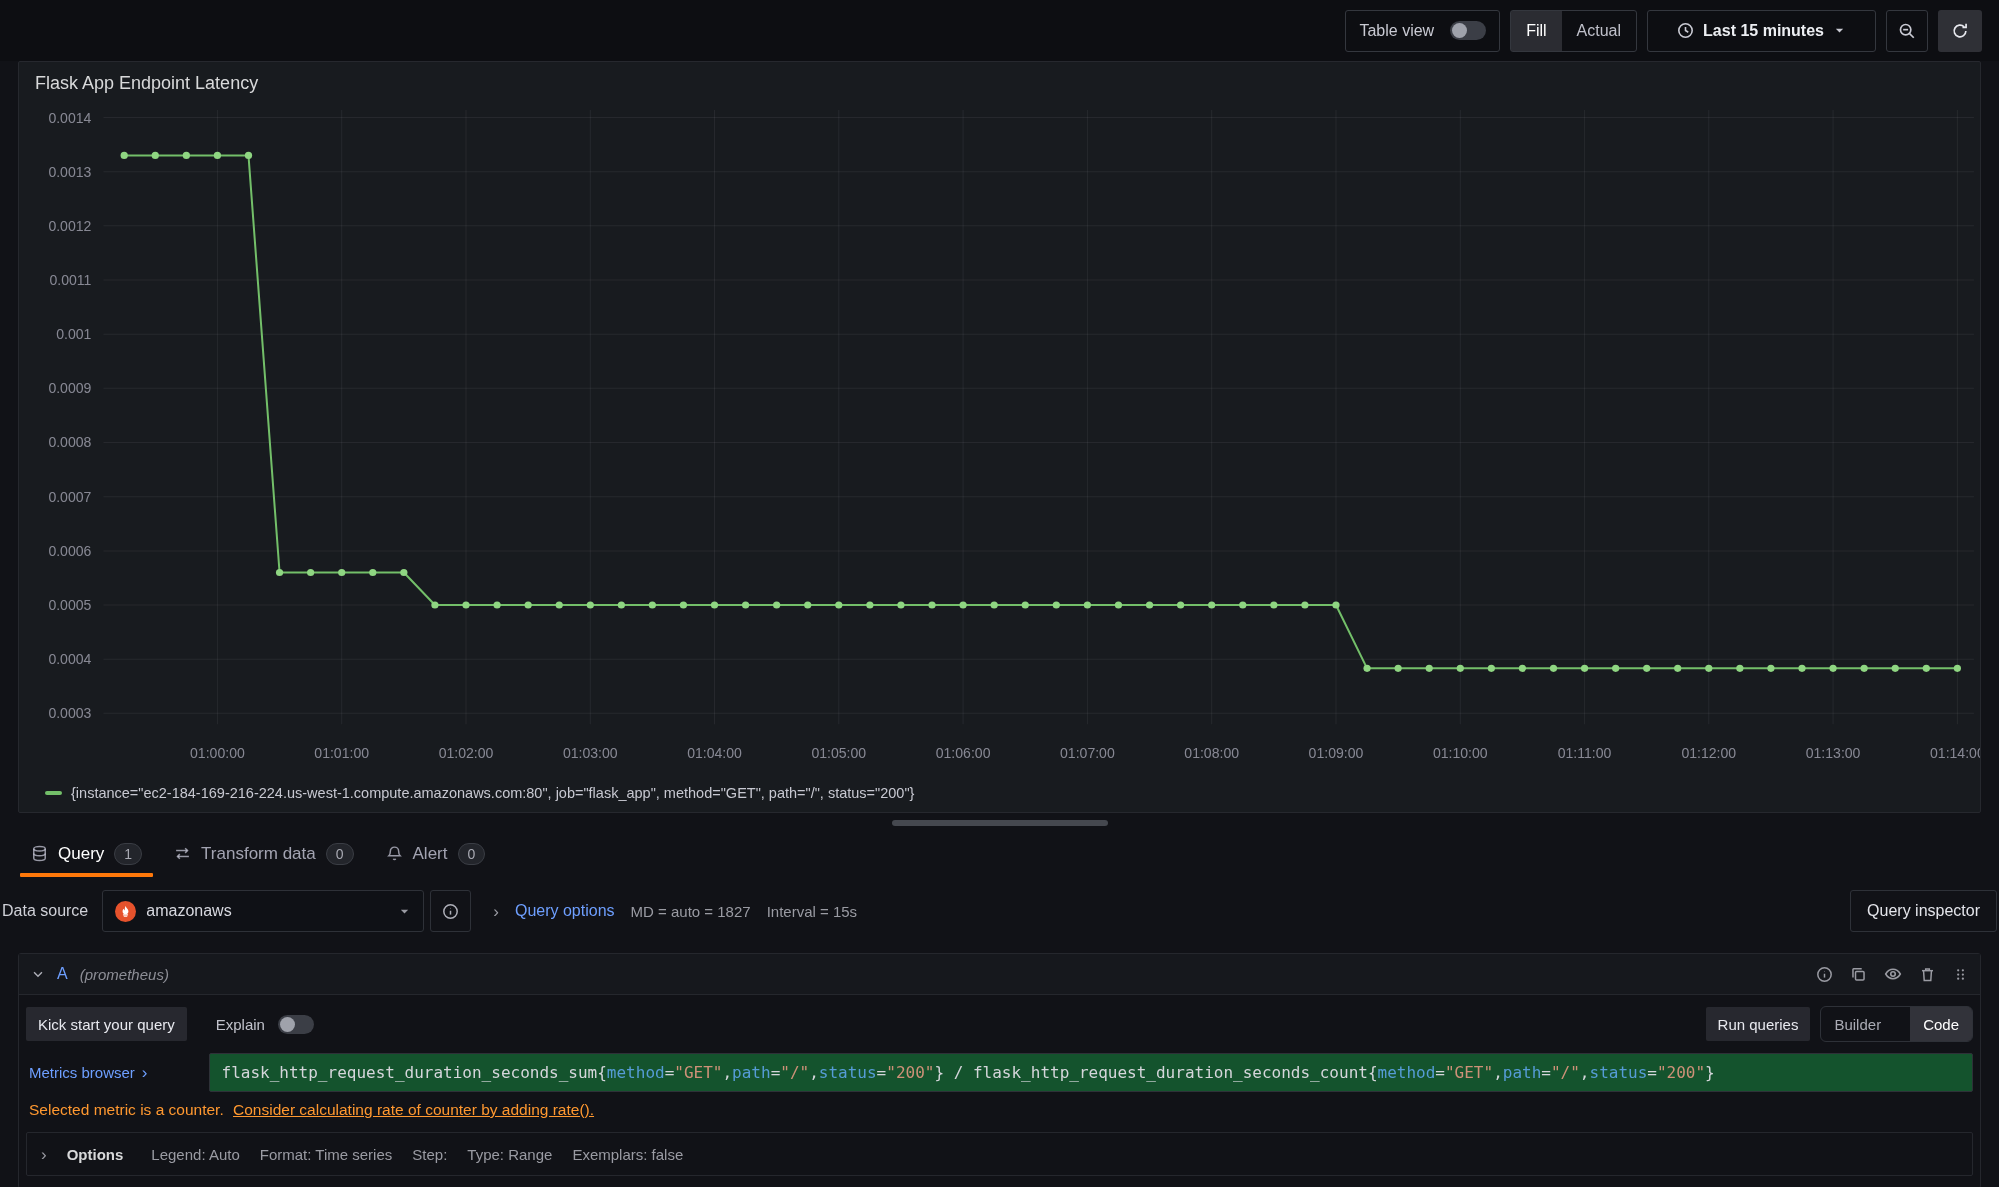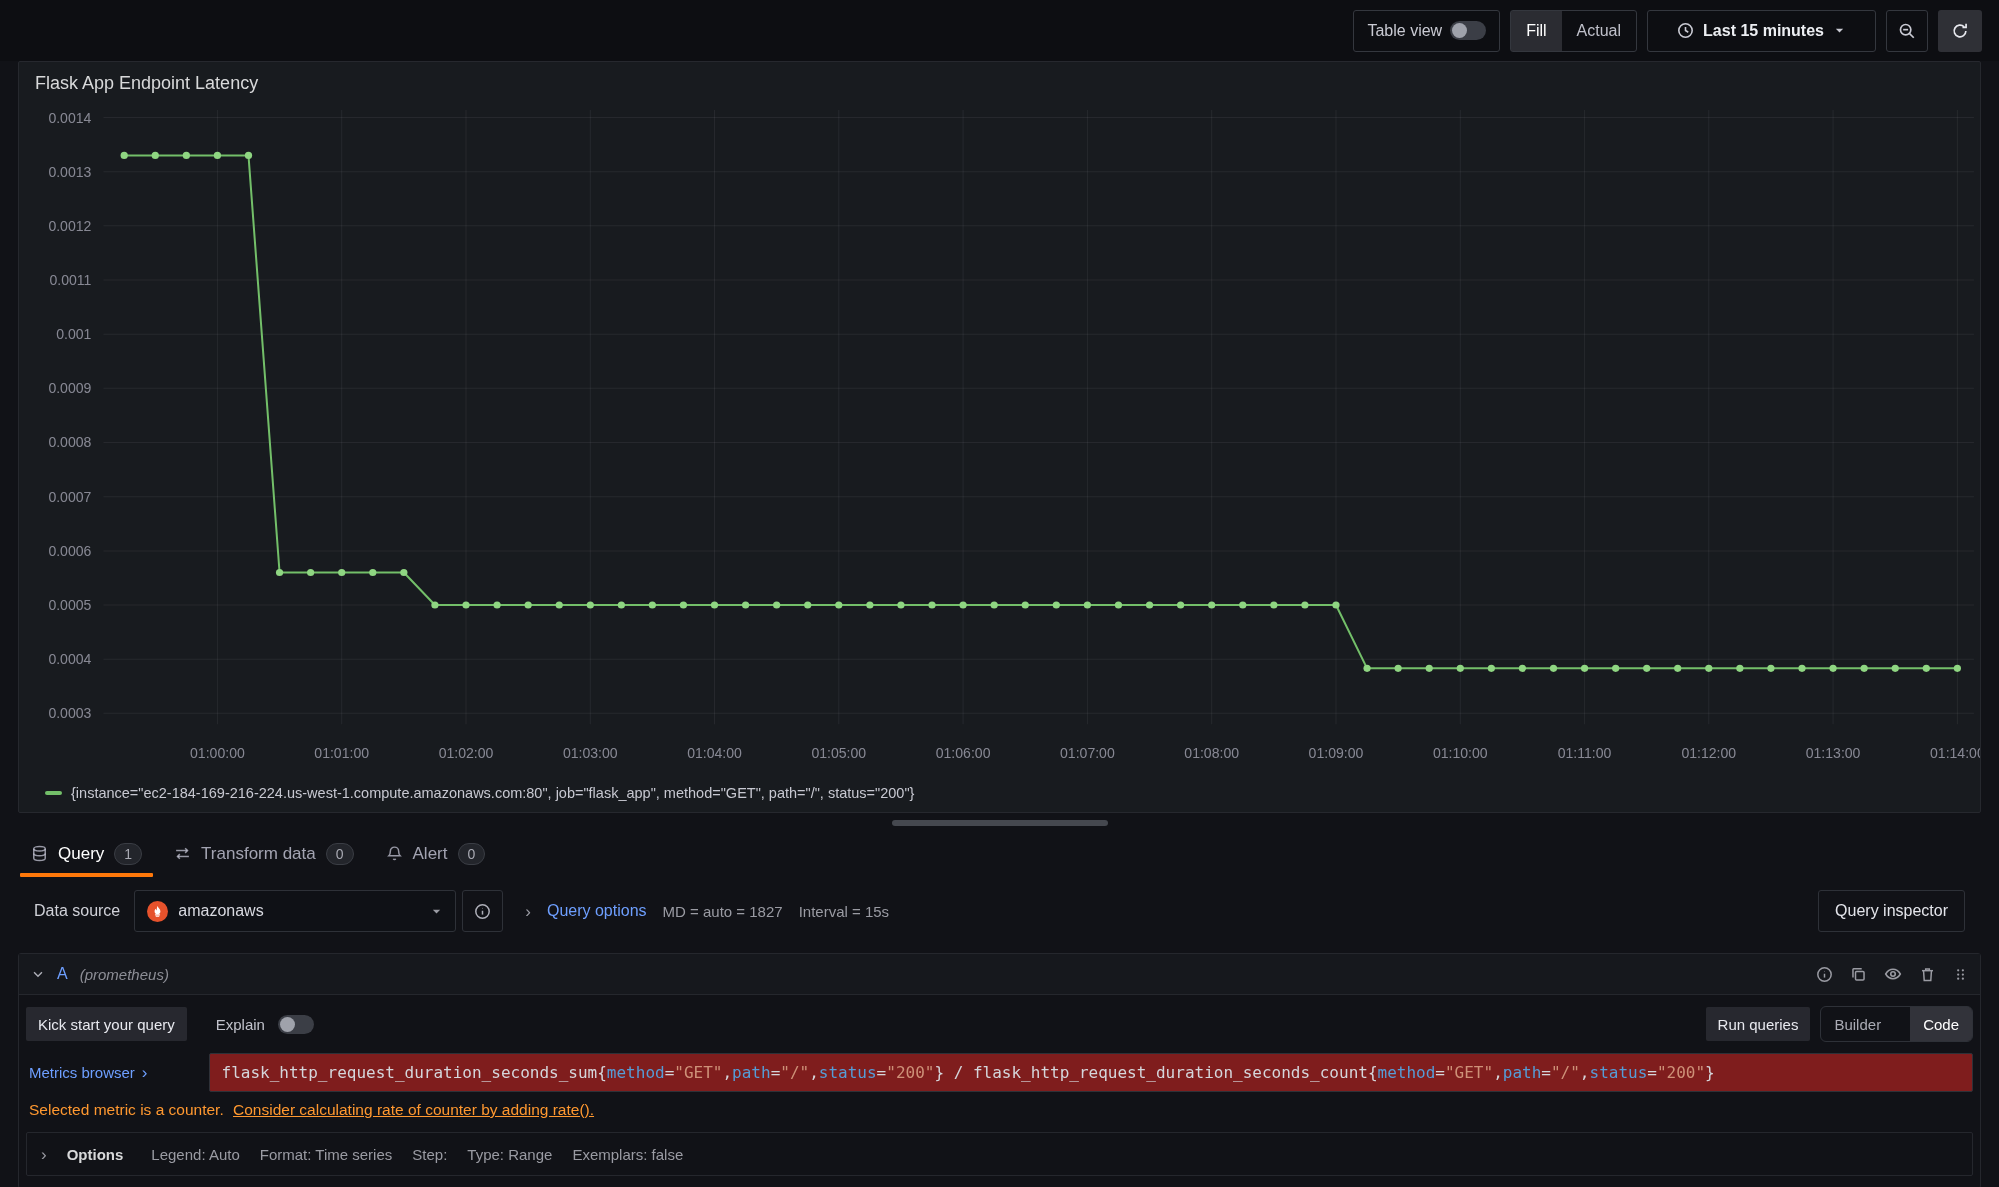--- a/index.html
+++ b/index.html
@@ -16,21 +16,21 @@
   
   .topbar {
     height: 61px; background: #0d0e12;
     display: flex; align-items: center; justify-content: flex-end;
     gap: 10px; padding: 0 17px;
   }
   .tb-box {
     height: 42px; border: 1px solid #34373e; border-radius: 3px;
     display: flex; align-items: center; background: transparent; color: #c9cad3;
   }
-  .tableview-group { gap: 8px; padding: 0 13px; font-size: 16px; }
+  .tableview-group { gap: 16px; padding: 0 13px; font-size: 16px; }
   .toggle {
     width: 36px; height: 19px; border-radius: 10px; background: #3b3e46;
     position: relative; cursor: pointer; border: none; flex: none;
   }
   .toggle::after {
     content: ""; position: absolute; left: 2px; top: 2px;
     width: 15px; height: 15px; border-radius: 50%; background: #9fa2ab;
   }
   .segmented { overflow: hidden; }
   .segmented .seg {
@@ -78,21 +78,21 @@
   .tab.active::after {
     content: ""; position: absolute; left: 2px; right: 2px; bottom: 0; height: 4px;
     background: #ff780a; border-radius: 1px;
   }
   .tab-badge {
     background: #23252b; border: 1px solid #3a3d44; border-radius: 11px;
     font-size: 14px; color: #a9aab3; padding: 1px 9px; line-height: 18px;
   }
 
   
-  .ds-row { display: flex; align-items: center; padding: 0 34px; height: 56px; margin-top: 6px; }
+  .ds-row { display: flex; align-items: center; padding: 0 2px; height: 56px; margin-top: 6px; }
   .ds-label { font-size: 16px; color: #d0d1d8; margin-right: 14px; }
   .ds-select {
     width: 322px; height: 42px; background: #0f1116; border: 1px solid #2e3138; border-radius: 3px;
     display: flex; align-items: center; gap: 10px; padding: 0 12px; cursor: pointer;
   }
   .ds-select .ds-value { font-size: 16px; color: #d8d9e0; flex: 1; }
   .prom-logo {
     width: 21px; height: 21px; border-radius: 50%; background: #e6522c;
     display: flex; align-items: center; justify-content: center;
   }
@@ -136,21 +136,21 @@
     background: transparent; border: none; color: #aaabb4; font-size: 15px; cursor: pointer; font-family: inherit;
   }
   .radiogroup .ropt.active { background: rgba(204,204,220,0.18); color: #ffffff; }
 
   .q-editor { display: flex; align-items: stretch; margin-top: 11px; gap: 48px; }
   .metrics-browser {
     display: flex; align-items: center; gap: 7px; padding: 0 13px 0 3px;
     color: #6e9fff; font-size: 15px; font-weight: 500; cursor: pointer; white-space: nowrap;
   }
   .code-box {
-    flex: 1; border: 1px solid #2e3138; border-radius: 2px; background: #7f1d1d;
+    flex: 1; border: 1px solid #2e3138; border-radius: 2px; background: #14532d;
     padding: 9px 12px; font-family: "DejaVu Sans Mono", "Liberation Mono", monospace;
     font-size: 16px; color: #d5d6db; white-space: pre; overflow: hidden; cursor: text;
   }
   .tok-key { color: #569cd6; }
   .tok-str { color: #ce9178; }
 
   .q-warning { margin: 9px 0 0 3px; font-size: 15.5px; }
   .warn-lead { color: #ff9830; }
   .warn-link { color: #ff9830; text-decoration: underline; cursor: pointer; margin-left: 5px; }
 

